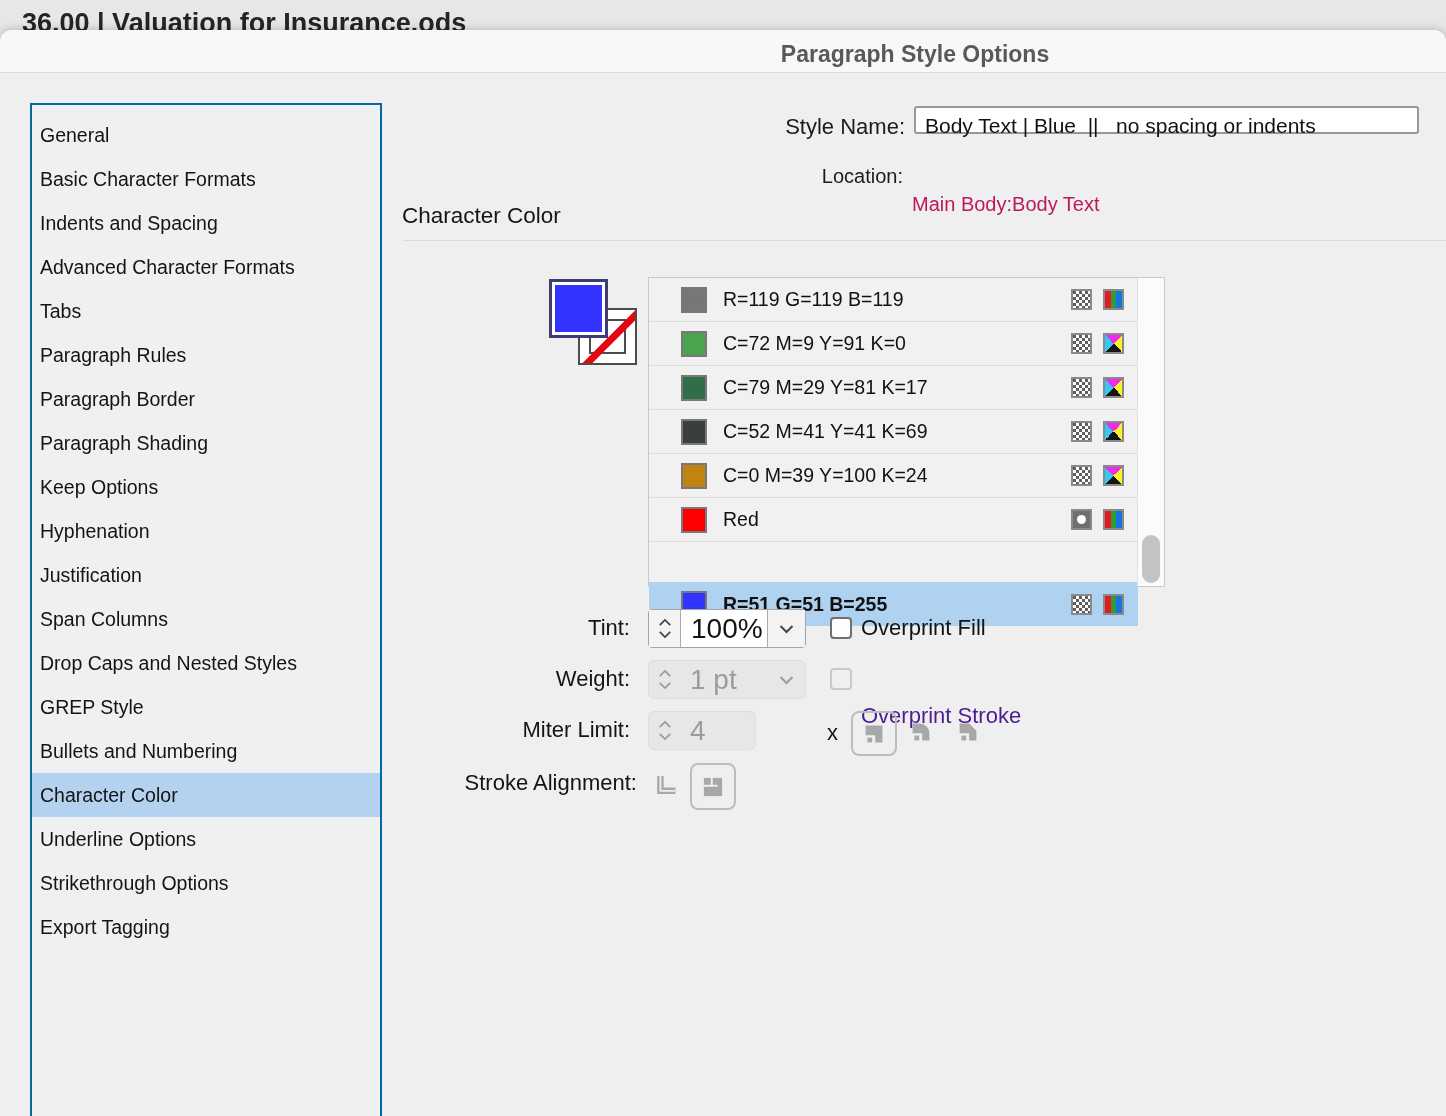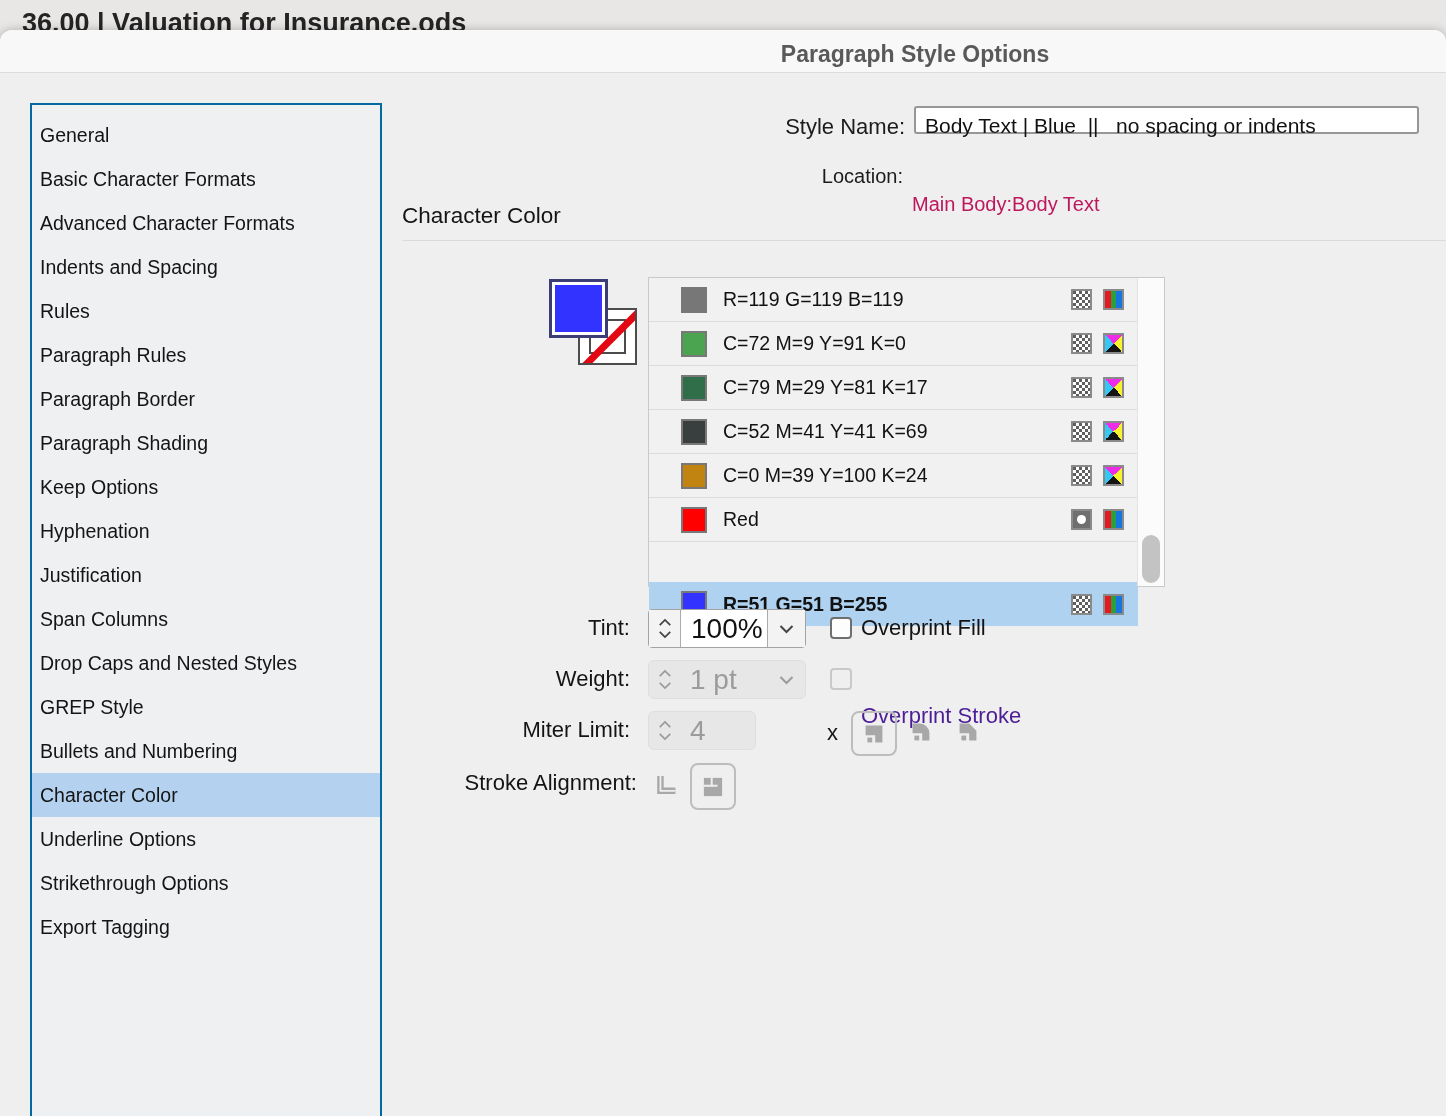--- a/index.html
+++ b/index.html
@@ -95,23 +95,23 @@
   </div>
 
   <div id="dialog">
     <div id="dlg-header">
       <span id="dlg-title">Paragraph Style Options</span>
     </div>
 
     <div id="sidebar">
         <div class="side-item">General</div>
         <div class="side-item">Basic Character Formats</div>
+        <div class="side-item">Indents and Spacing</div>
         <div class="side-item">Advanced Character Formats</div>
-        <div class="side-item">Indents and Spacing</div>
-        <div class="side-item">Rules</div>
+        <div class="side-item">Tabs</div>
         <div class="side-item">Paragraph Rules</div>
         <div class="side-item">Paragraph Border</div>
         <div class="side-item">Paragraph Shading</div>
         <div class="side-item">Keep Options</div>
         <div class="side-item">Hyphenation</div>
         <div class="side-item">Justification</div>
         <div class="side-item">Span Columns</div>
         <div class="side-item">Drop Caps and Nested Styles</div>
         <div class="side-item">GREP Style</div>
         <div class="side-item">Bullets and Numbering</div>

